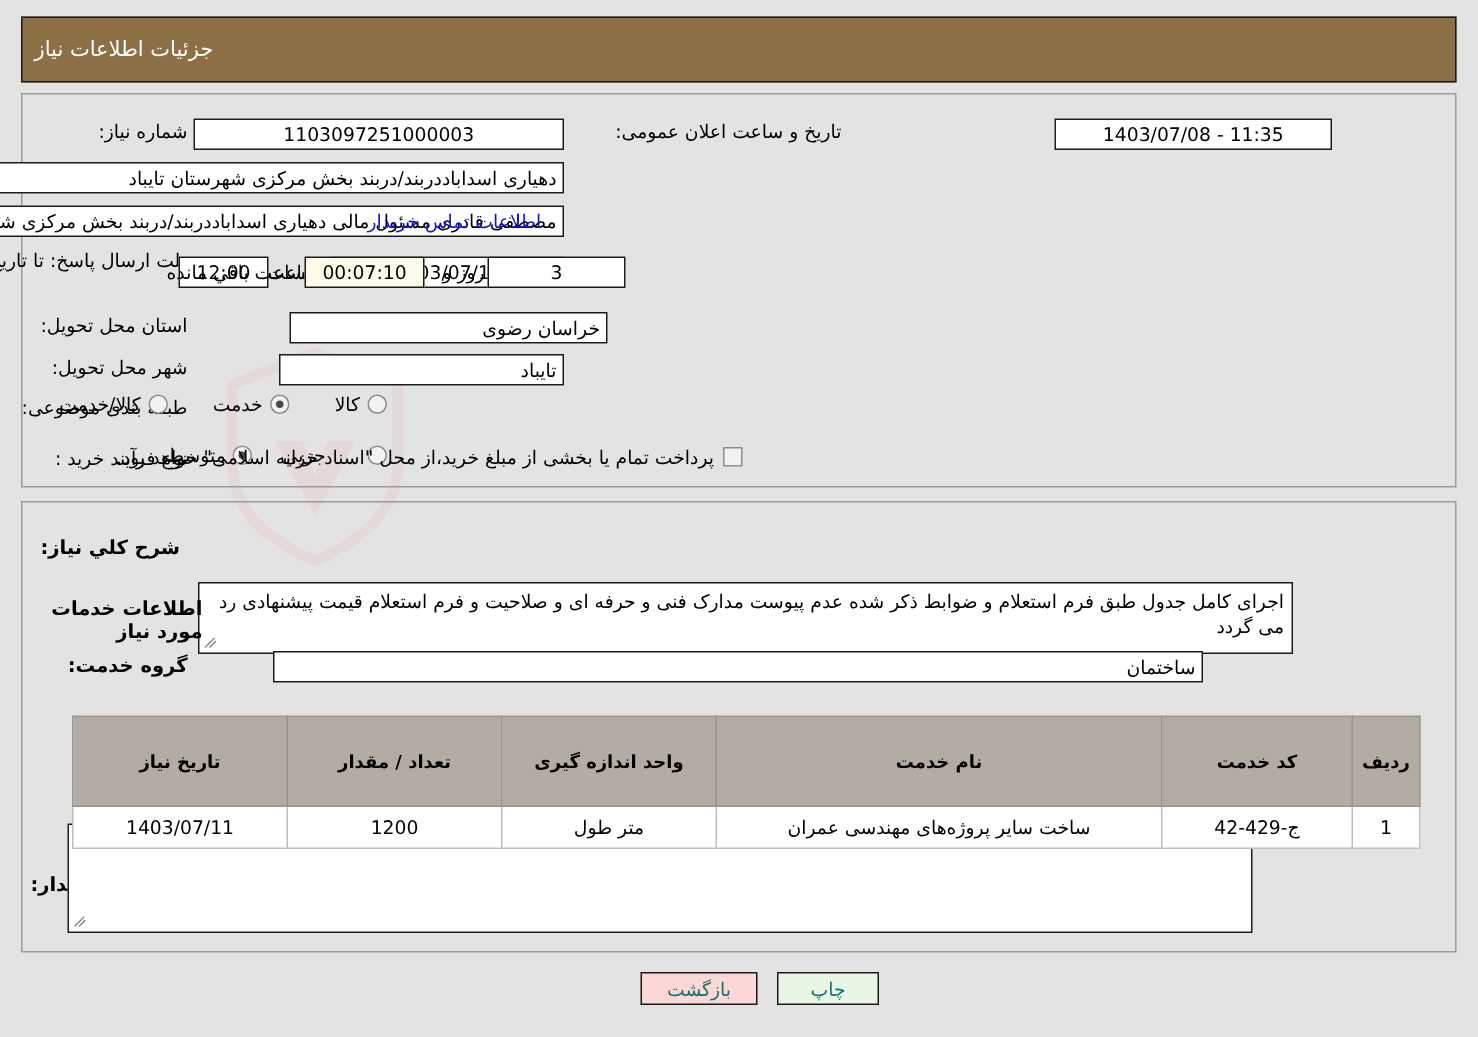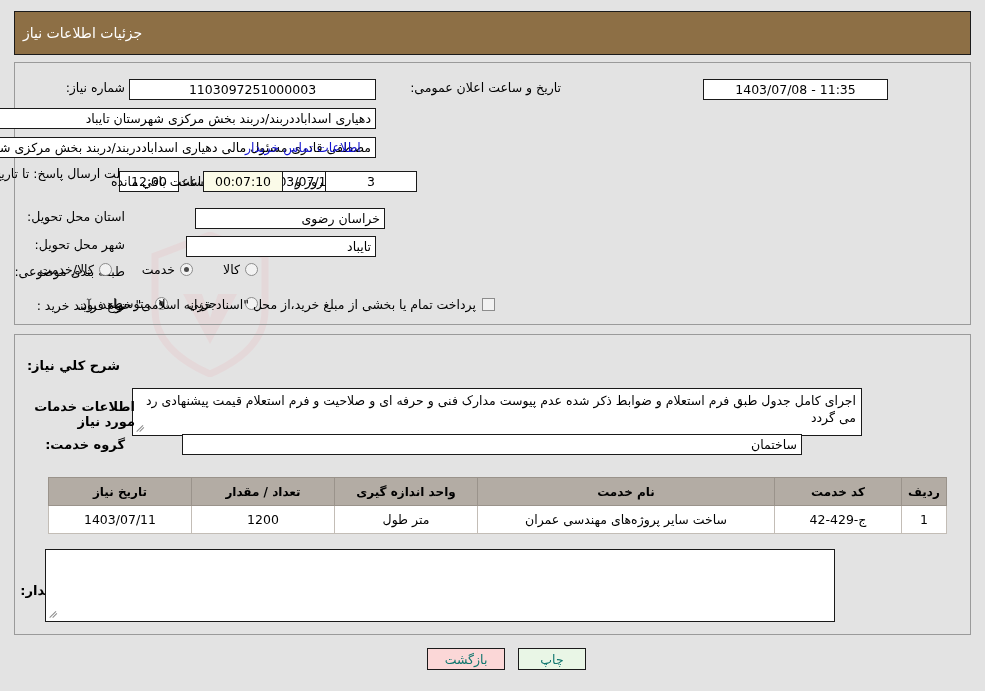--- a/index.html
+++ b/index.html
@@ -235,21 +235,21 @@
     background: #ffffff;
     z-index: 3;
   }
   .tbl th {
     background: #b3aca4;
     border: 1px solid #9a938b;
     color: #000;
     font-weight: bold;
     font-size: 12px;
     height: 27px;
-    padding: 0 4px;
+    padding: 16px 4px;
   }
   .tbl td {
     background: #ffffff;
     border: 1px solid #c3bdb6;
     height: 27px;
     text-align: center;
     padding: 0 4px;
     color: #000;
   }
 
@@ -317,21 +317,21 @@
   <span class="inline-txt" style="position:absolute; right:767px; top:174px;">ساعت</span>
   <div class="fld" style="position:absolute; right:806px; top:171px; width:60px;">12:00</div>
   <div class="fld" style="position:absolute; left:325px; top:171px; width:92px;">3</div>
   <span class="inline-txt" style="position:absolute; left:289px; top:174px;">روز و</span>
   <div class="fld countdown" style="position:absolute; left:203px; top:171px; width:80px;">00:07:10</div>
   <span class="inline-txt" style="position:absolute; left:105px; top:174px;">ساعت باقي مانده</span>
 
   <div class="row" style="right:860px; top:209px;">
     <span class="lbl">استان محل تحویل:</span>
   </div>
-  <div class="fld right" style="position:absolute; right:600px; top:208px; width:190px;">خراسان رضوی</div>
+  <div class="fld right" style="position:absolute; right:580px; top:208px; width:212px;">خراسان رضوی</div>
 
   <div class="row" style="right:860px; top:237px;">
     <span class="lbl">شهر محل تحویل:</span>
   </div>
   <div class="fld right" style="position:absolute; right:609px; top:236px; width:190px;">تایباد</div>
 
   <div class="row" style="right:860px; top:264px;">
     <span class="lbl">طبقه بندی موضوعی:</span>
   </div>
   <div class="row" style="right:727px; top:262px;">

